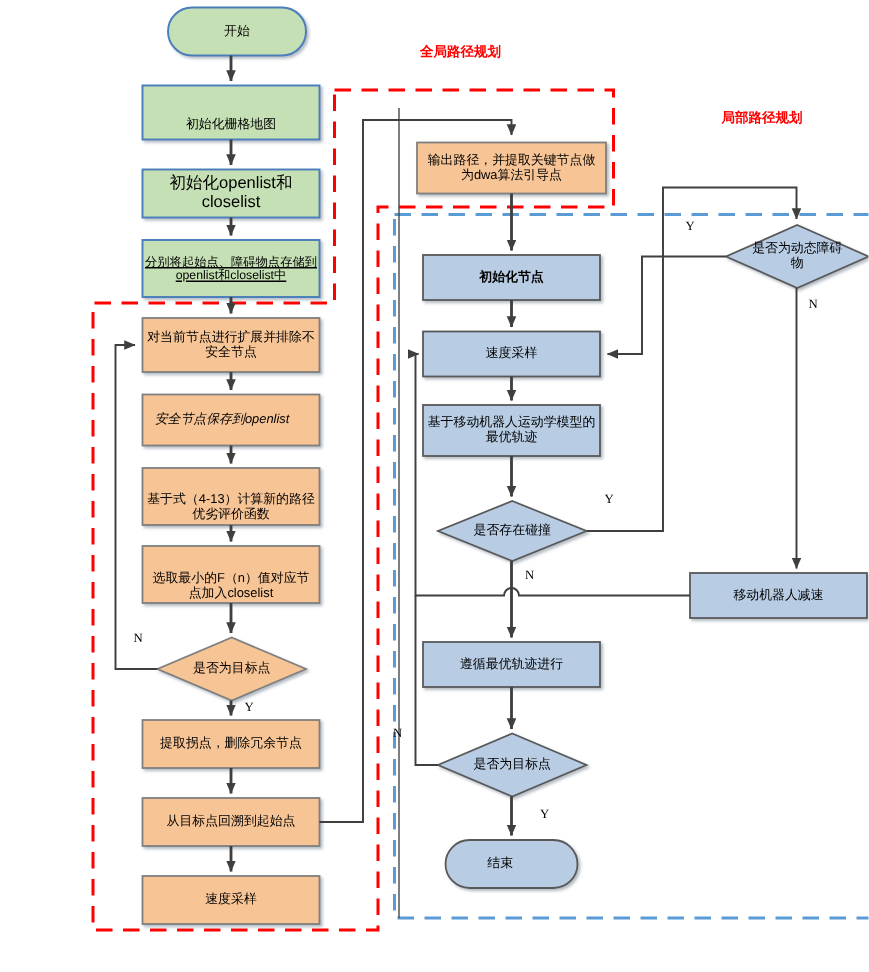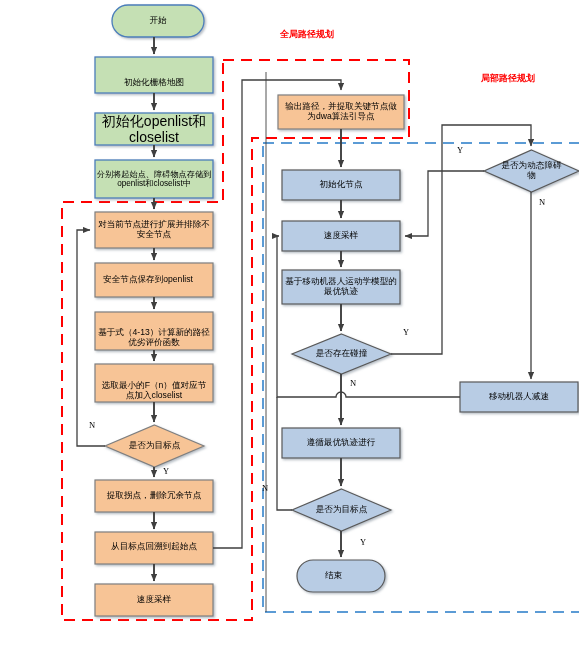--- a/index.html
+++ b/index.html
@@ -126,32 +126,32 @@
       <line x1="321" y1="531" x2="321" y2="557" marker-end="url(#arw)"></line>
     </g>
 
     <g fill="none" stroke="#3f3f3f" stroke-width="1.3">
       <path d="M 272,510 L 257,510 L 257,397"></path>
     </g>
   </svg>
 
   <div class="node-label" style="left:92px;top:5px;width:92px;height:32px;">开始</div>
   <div class="node-label" style="left:75px;top:57px;width:118px;height:52px;">初始化栅格地图</div>
-  <div class="node-label" style="left:75px;top:113px;width:118px;height:32px;font-size:14px;">初始化openlist和closelist</div>
-  <div class="node-label" style="left:76px;top:160px;width:116px;height:38px;font-size:8.2px;">分别将起始点、障碍物点存储到openlist和closelist中</div>
+  <div class="node-label" style="left:75px;top:113px;width:118px;height:32px;font-size:11px;">初始化openlist和closelist</div>
+  <div class="node-label" style="left:76px;top:160px;width:116px;height:38px;font-size:8.2px;text-decoration:underline;">分别将起始点、障碍物点存储到openlist和closelist中</div>
   <div class="node-label" style="left:78px;top:212px;width:112px;height:36px;">对当前节点进行扩展并排除不安全节点</div>
-  <div class="node-label" style="left:75px;top:263px;width:106px;height:34px;">安全节点保存到openlist</div>
+  <div class="node-label" style="left:75px;top:263px;width:106px;height:34px;font-style:italic;">安全节点保存到openlist</div>
   <div class="node-label" style="left:78px;top:312px;width:112px;height:52px;">基于式（4-13）计算新的路径优劣评价函数</div>
   <div class="node-label" style="left:78px;top:364px;width:112px;height:54px;">选取最小的F（n）值对应节点加入closelist</div>
   <div class="node-label" style="left:90px;top:425px;width:89px;height:42px;">是否为目标点</div>
   <div class="node-label" style="left:75px;top:480px;width:118px;height:32px;">提取拐点，删除冗余节点</div>
-  <div class="node-label" style="left:75px;top:532px;width:118px;height:32px;font-family:Liberation Mono, monospace;">从目标点回溯到起始点</div>
+  <div class="node-label" style="left:75px;top:532px;width:118px;height:32px;">从目标点回溯到起始点</div>
   <div class="node-label" style="left:75px;top:584px;width:118px;height:32px;">速度采样</div>
   <div class="node-label" style="left:261px;top:95px;width:120px;height:34px;">输出路径，并提取关键节点做为dwa算法引导点</div>
-  <div class="node-label" style="left:262px;top:170px;width:118px;height:30px;">初始化节点</div>
+  <div class="node-label" style="left:262px;top:170px;width:118px;height:30px;font-weight:bold;">初始化节点</div>
   <div class="node-label" style="left:262px;top:221px;width:118px;height:30px;text-align:right;">速度采样</div>
   <div class="node-label" style="left:265px;top:270px;width:112px;height:34px;">基于移动机器人运动学模型的最优轨迹</div>
   <div class="node-label" style="left:277px;top:334px;width:89px;height:40px;">是否存在碰撞</div>
   <div class="node-label" style="left:262px;top:428px;width:118px;height:30px;text-align:center;">遵循最优轨迹进行</div>
   <div class="node-label" style="left:288px;top:489px;width:67px;height:42px;">是否为目标点</div>
   <div class="node-label" style="left:277px;top:560px;width:73px;height:32px;text-align:center;">结束</div>
   <div class="node-label" style="left:479px;top:150px;width:65px;height:42px;">是否为动态障碍物</div>
   <div class="node-label" style="left:440px;top:382px;width:118px;height:30px;">移动机器人减速</div>
 
   <div class="region-title" style="left:260px;top:28px;">全局路径规划</div>

